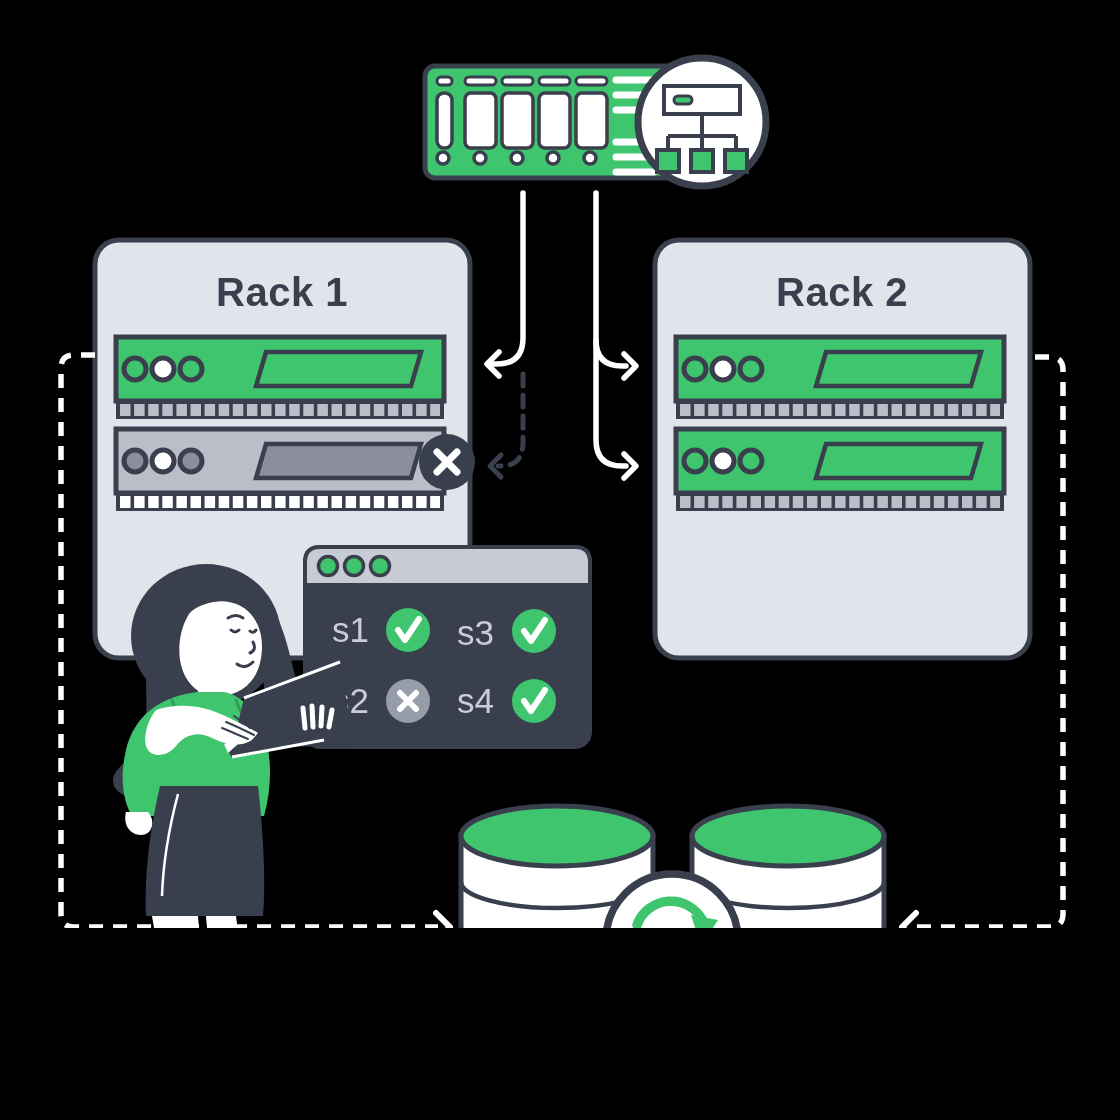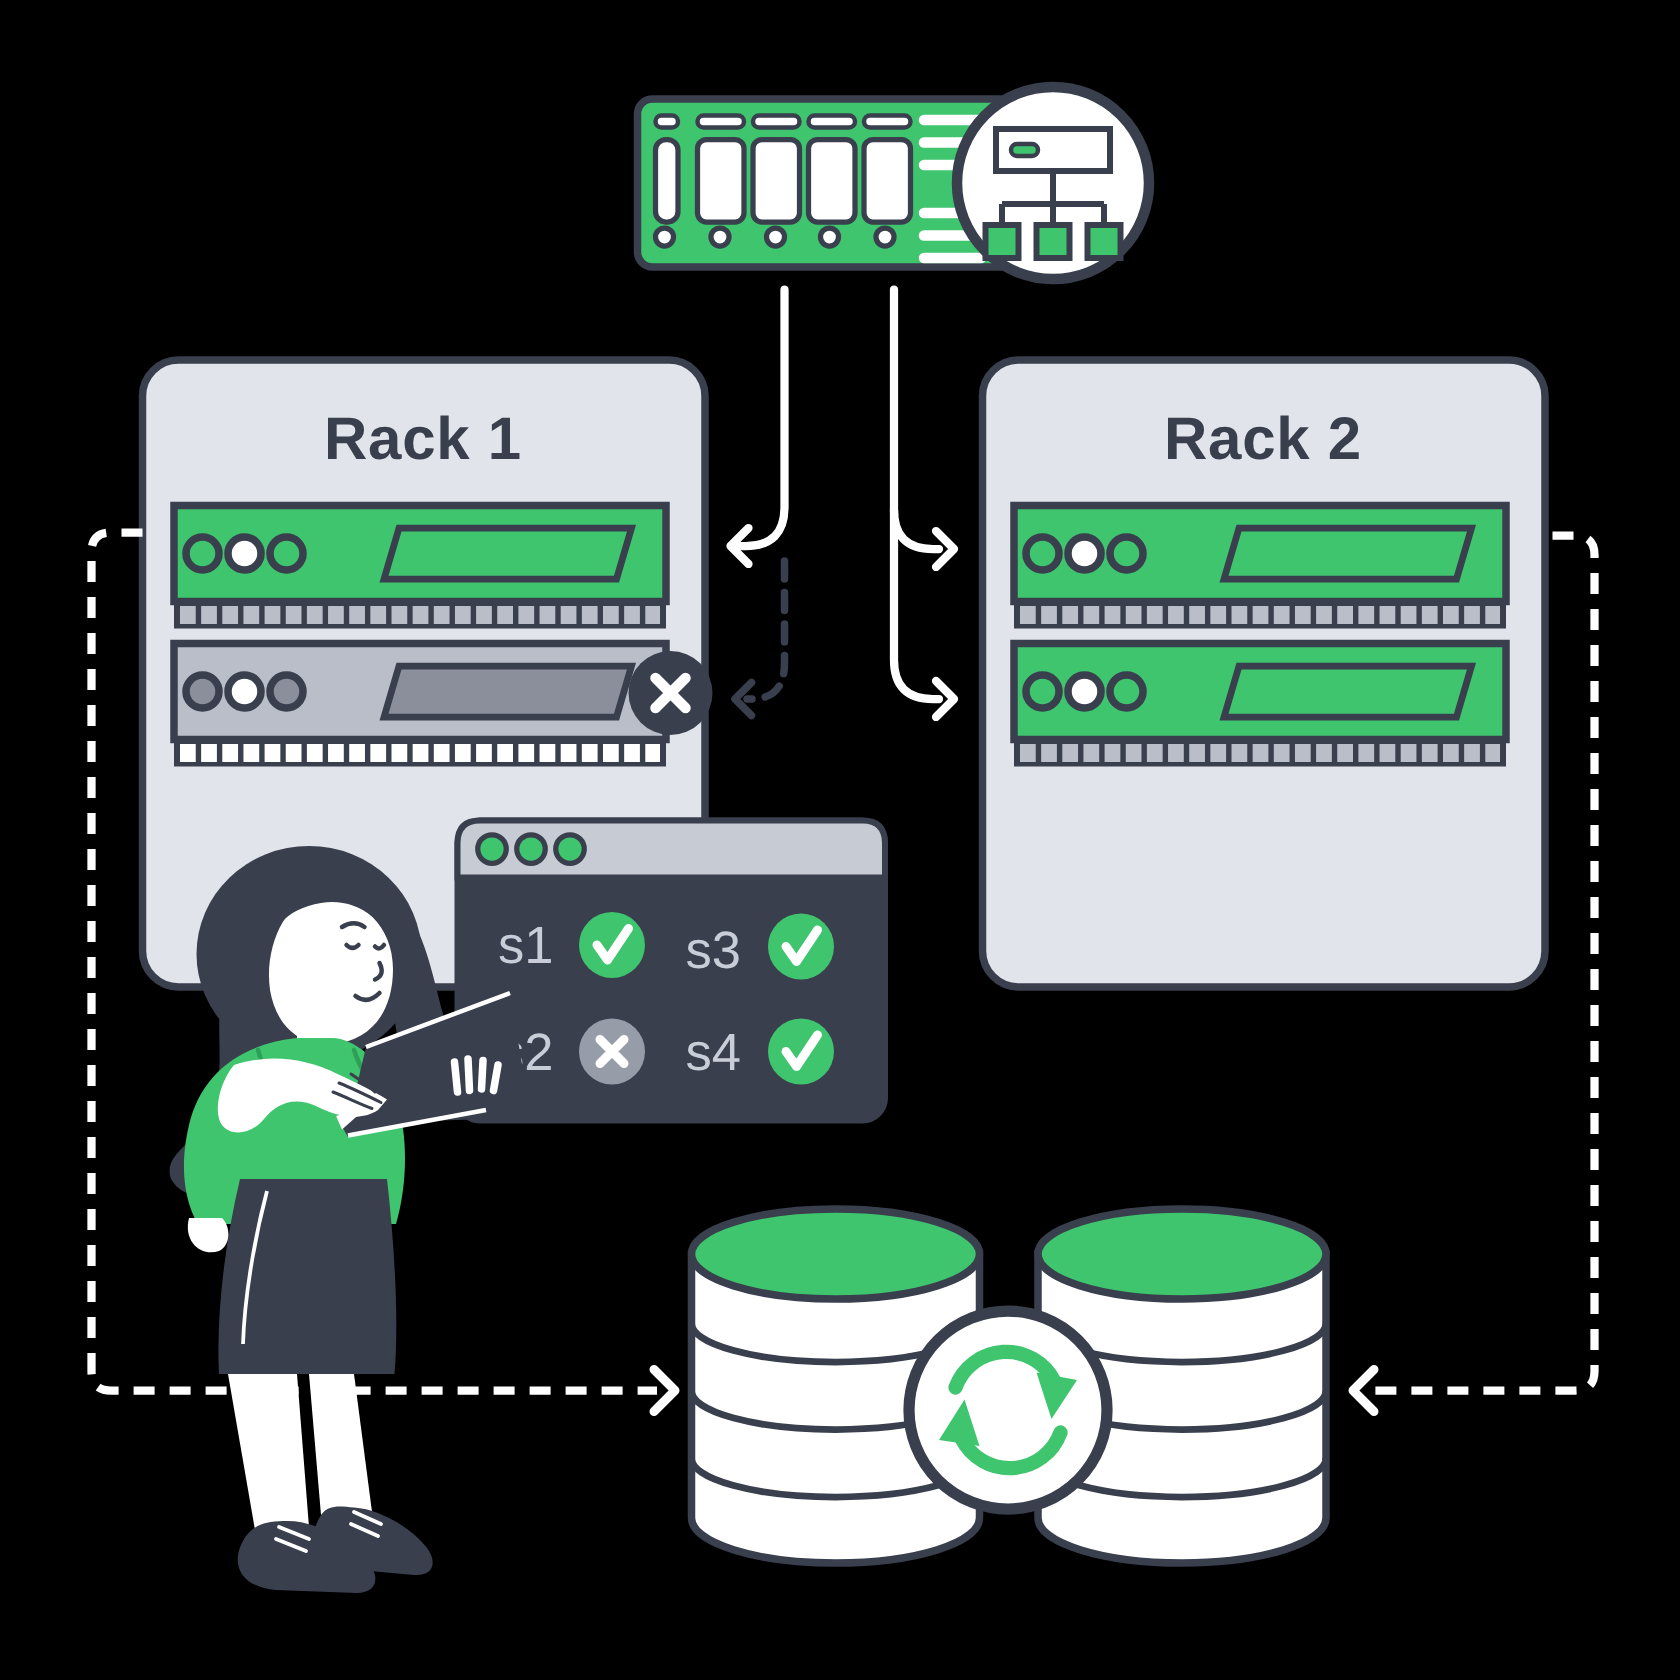--- a/index.html
+++ b/index.html
@@ -1,16 +1,16 @@
 <!DOCTYPE html>
 <html><head>
 <meta charset="utf-8">
 <style>
   html,body{margin:0;padding:0;background:#000;}
-  .stage{position:relative;width:1120px;height:1120px;background:#000000;overflow:hidden;}
+  .stage{position:relative;width:1120px;height:928px;background:#000000;overflow:hidden;}
   svg{position:absolute;left:0;top:0;}
   .rack-title{font:700 40px "Liberation Sans", sans-serif;fill:#3a3f4e;letter-spacing:.5px;}
   .status-label{font:400 35px "Liberation Sans", sans-serif;fill:#c9cdd7;}
 </style>
 </head>
 <body>
 
 <div class="stage">
 <svg width="1120" height="1120" viewBox="0 0 1120 1120">
 

